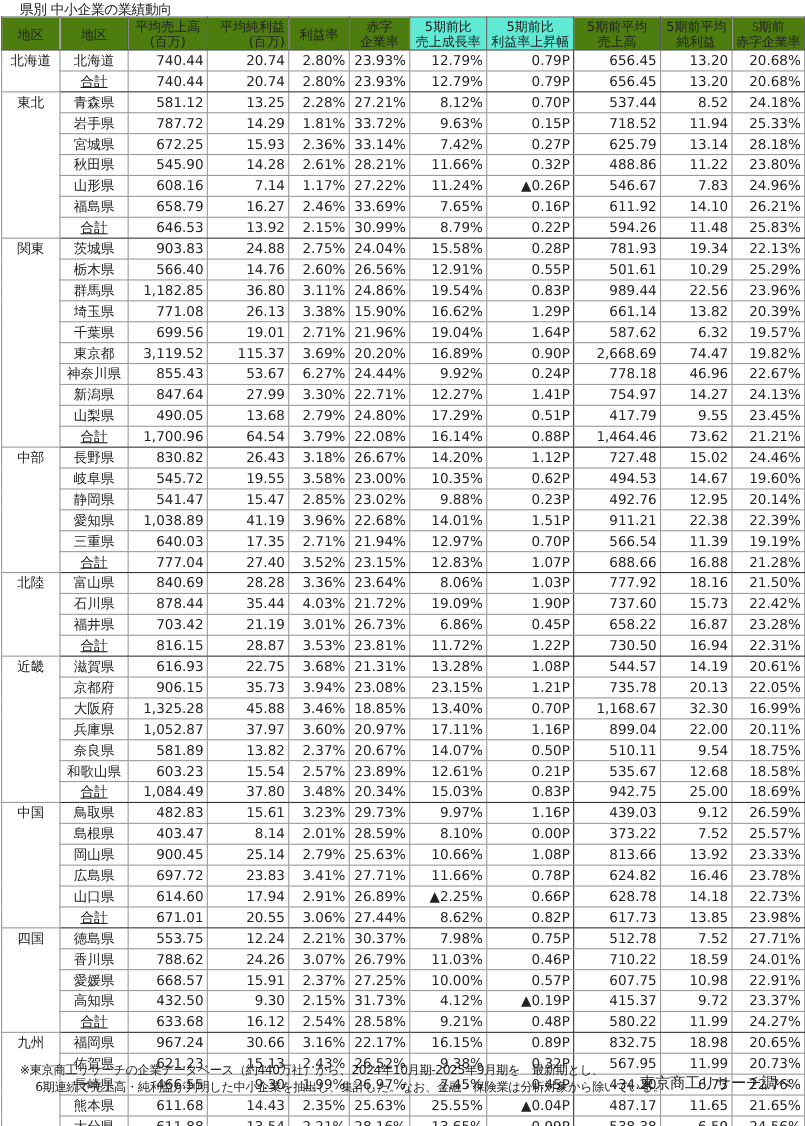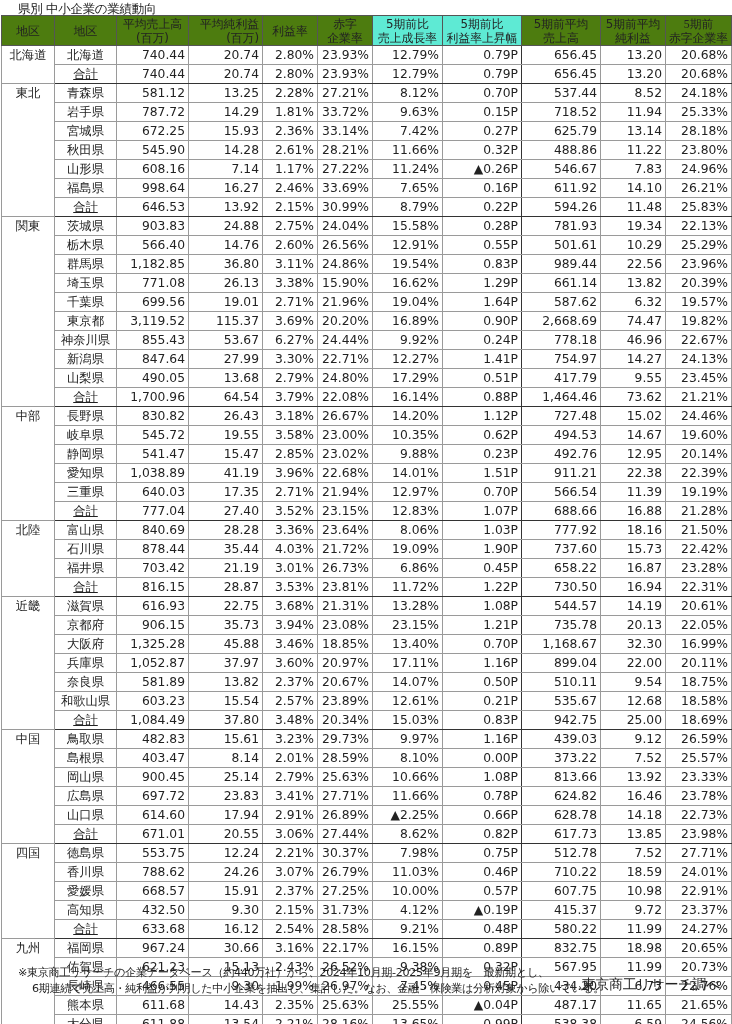--- a/index.html
+++ b/index.html
@@ -143,21 +143,21 @@
         <td class="num">1.17%</td>
         <td class="num">27.22%</td>
         <td class="num">11.24%</td>
         <td class="num thick-r">▲0.26P</td>
         <td class="num">546.67</td>
         <td class="num">7.83</td>
         <td class="num">24.96%</td>
       </tr>
       <tr>
         <td class="pref">福島県</td>
-        <td class="num">998.64</td>
+        <td class="num">658.79</td>
         <td class="num">16.27</td>
         <td class="num">2.46%</td>
         <td class="num">33.69%</td>
         <td class="num">7.65%</td>
         <td class="num thick-r">0.16P</td>
         <td class="num">611.92</td>
         <td class="num">14.10</td>
         <td class="num">26.21%</td>
       </tr>
       <tr class="total">

